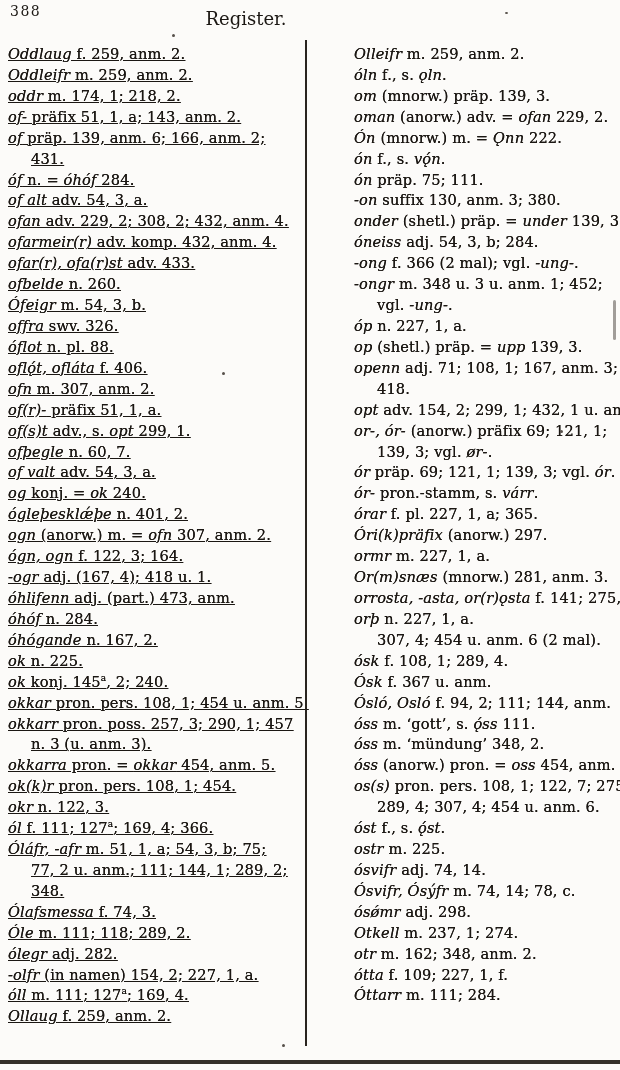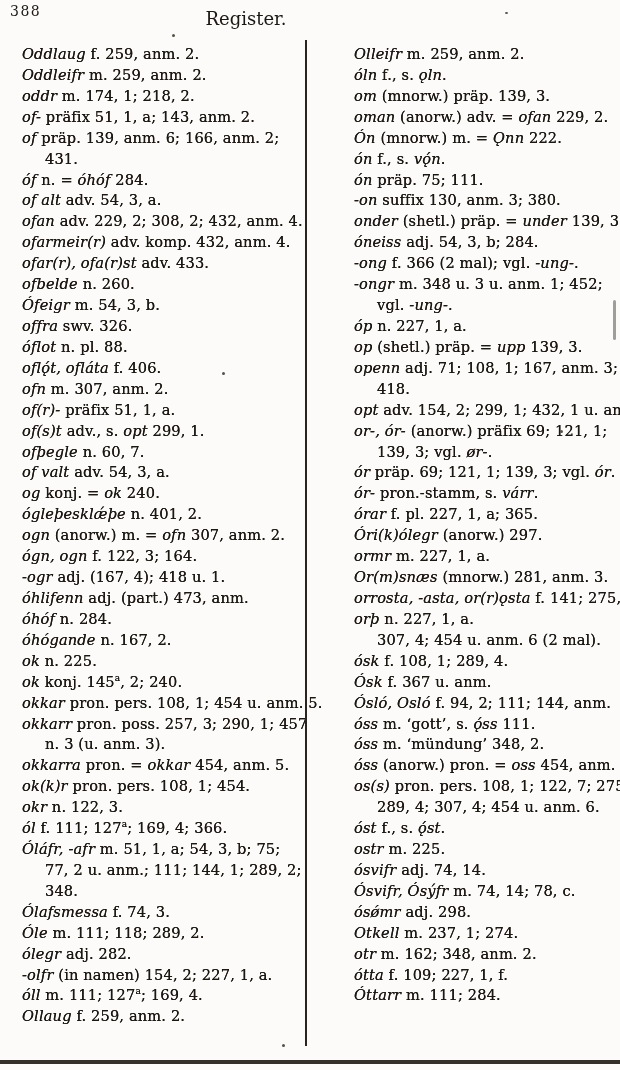--- a/index.html
+++ b/index.html
@@ -15,21 +15,21 @@
   }
   .header-title {
     position:absolute; left:0; top:8px; width:492px; text-align:center;
     font-size:18px;
   }
   .col {
     position:absolute; top:44px;
     font-size:14.6px; line-height:20.92px; letter-spacing:0.15px;
     text-shadow:0 0 0.45px currentColor;
   }
-  .col-left  { left:22px;   width:296px; }
+  .col-left  { left:8px;   width:296px;text-decoration:underline; }
   .col-right { left:318px; width:300px;margin-left:36px; }
   .line { white-space:nowrap; }
   .line.cont { padding-left:23px; }
   .it { font-style:italic; }
   sup { font-size:9px; line-height:0; }
   .divider {
     position:absolute; left:305px; top:40px; width:2px; height:1006px;
     background:#29241f;
   }
   .bottom-edge {
@@ -118,21 +118,21 @@
       <div class="line"><span class="it">óp</span><span> n. 227, 1, a.</span></div>
       <div class="line"><span class="it">op</span><span> (shetl.) präp. = </span><span class="it">upp</span><span> 139, 3.</span></div>
       <div class="line"><span class="it">openn</span><span> adj. 71; 108, 1; 167, anm. 3;</span></div>
       <div class="line cont"><span>418.</span></div>
       <div class="line"><span class="it">opt</span><span> adv. 154, 2; 299, 1; 432, 1 u. anm. 3.</span></div>
       <div class="line"><span class="it">or-, ór-</span><span> (anorw.) präfix 69; 121, 1;</span></div>
       <div class="line cont"><span>139, 3; vgl. </span><span class="it">ør-</span><span>.</span></div>
       <div class="line"><span class="it">ór</span><span> präp. 69; 121, 1; 139, 3; vgl. </span><span class="it">ór</span><span>.</span></div>
       <div class="line"><span class="it">ór-</span><span> pron.-stamm, s. </span><span class="it">várr</span><span>.</span></div>
       <div class="line"><span class="it">órar</span><span> f. pl. 227, 1, a; 365.</span></div>
-      <div class="line"><span class="it">Óri(k)ólegr</span><span> (anorw.) 297.</span></div>
+      <div class="line"><span class="it">Óri(k)präfix</span><span> (anorw.) 297.</span></div>
       <div class="line"><span class="it">ormr</span><span> m. 227, 1, a.</span></div>
       <div class="line"><span class="it">Or(m)snæs</span><span> (mnorw.) 281, anm. 3.</span></div>
       <div class="line"><span class="it">orrosta, -asta, or(r)ǫsta</span><span> f. 141; 275, 3.</span></div>
       <div class="line"><span class="it">orþ</span><span> n. 227, 1, a.</span></div>
       <div class="line cont"><span>307, 4; 454 u. anm. 6 (2 mal).</span></div>
       <div class="line"><span class="it">ósk</span><span> f. 108, 1; 289, 4.</span></div>
       <div class="line"><span class="it">Ósk</span><span> f. 367 u. anm.</span></div>
       <div class="line"><span class="it">Ósló, Osló</span><span> f. 94, 2; 111; 144, anm.</span></div>
       <div class="line"><span class="it">óss</span><span> m. ‘gott’, s. </span><span class="it">ǫ́ss</span><span> 111.</span></div>
       <div class="line"><span class="it">óss</span><span> m. ‘mündung’ 348, 2.</span></div>

